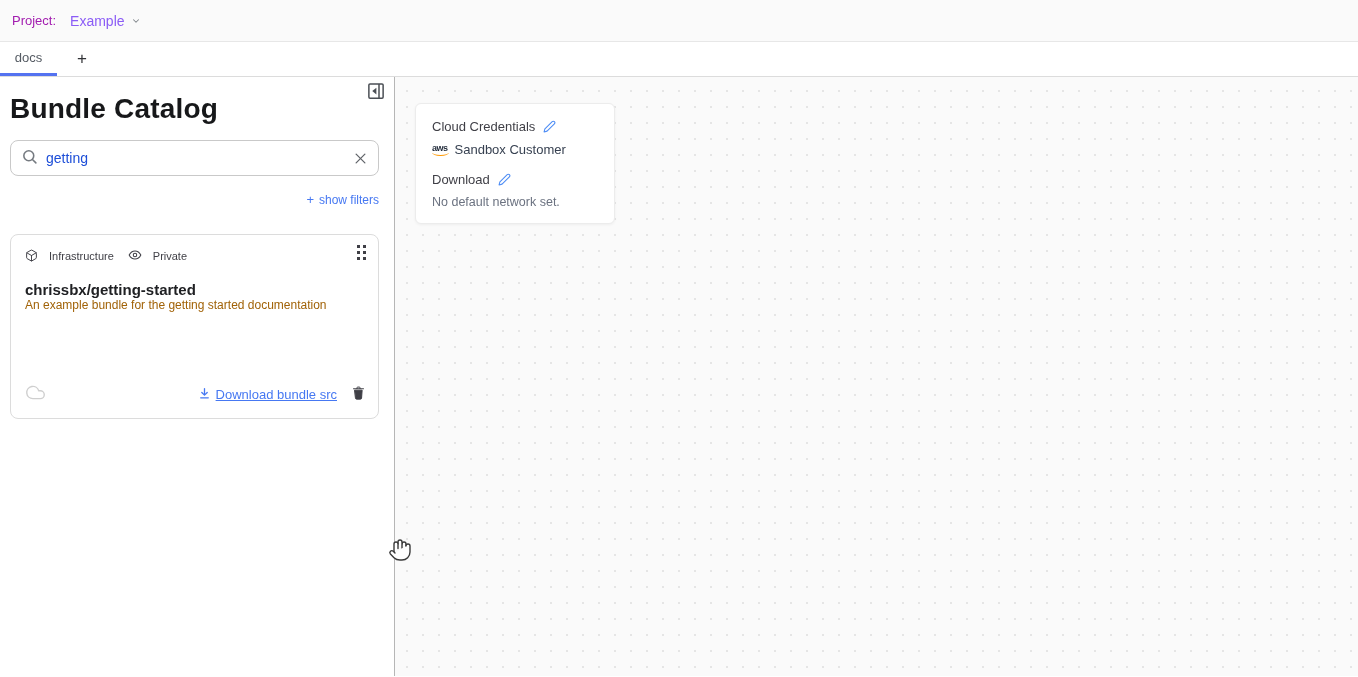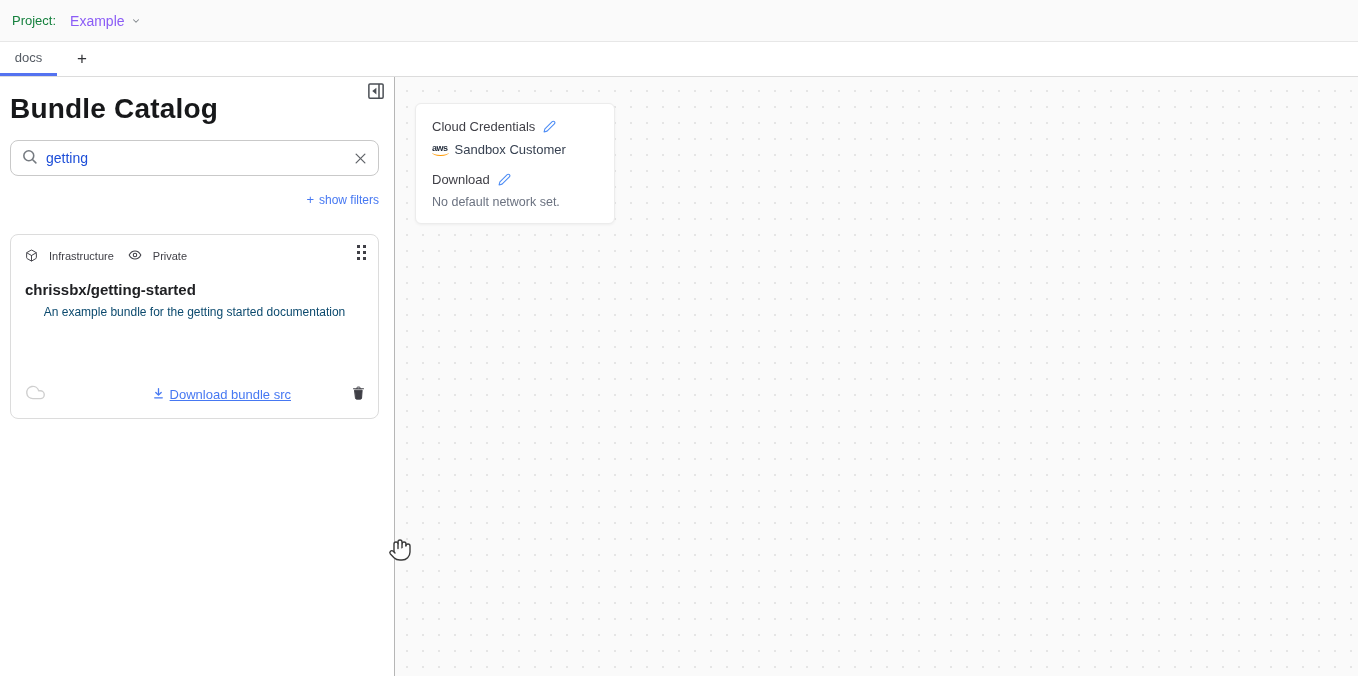--- a/index.html
+++ b/index.html
@@ -2,21 +2,21 @@
 <html><head>
 <meta charset="utf-8">
 <style>
   * { margin:0; padding:0; box-sizing:border-box; }
   html,body { width:1358px; height:677px; overflow:hidden; }
   body { font-family:"Liberation Sans", sans-serif; background:#fff; color:#202124; position:relative; }
 
   
   .topbar { height:42px; background:#fafafa; border-bottom:1px solid #e7e7e7;
             display:flex; align-items:center; padding-left:12px; }
-  .project-label { font-size:13px; color:#15803d; margin-right:14px; }
+  .project-label { font-size:13px; color:#a21caf; margin-right:14px; }
   .project-select { display:flex; align-items:flex-start; gap:6px; font-size:14px; color:#8b5cf6; cursor:pointer; }
   .project-select svg { margin-top:2px; }
 
   
   .tabbar { height:35px; background:#fff; border-bottom:1px solid #dcdcdc;
             display:flex; align-items:stretch; }
   .tab { padding:0 14px; display:flex; align-items:center; font-size:13px; color:#555b63;
          border-bottom:3px solid transparent; cursor:pointer; min-width:57px; justify-content:center; }
   .tab.active { border-bottom-color:#5472f0; }
   .tab-add { width:34px; display:flex; align-items:center; justify-content:center;
@@ -43,23 +43,23 @@
 
   
   .bundle-card { margin-top:27px; height:185px; border:1px solid #dcdcdc; border-radius:8px;
                  background:#fff; position:relative; padding:13px 14px; }
   .badge-row { display:flex; align-items:center; gap:14px; color:#3f3f46; font-size:11px; }
   .badge { display:flex; align-items:center; gap:11px; }
   .drag-handle { position:absolute; top:10px; right:12px; display:flex; gap:3px; cursor:grab; }
   .drag-col { display:flex; flex-direction:column; gap:3px; }
   .drag-col i { width:3px; height:3px; background:#3f3f46; display:block; }
   .bundle-title { margin-top:17px; font-size:15px; font-weight:700; color:#202124; }
-  .bundle-desc { margin-top:7px; font-size:12px; color:#0c4a6e;text-align:center; }
+  .bundle-desc { font-size:12px; color:#a16207; }
   .bundle-footer { position:absolute; left:14px; right:12px; bottom:11px;
-                   display:flex; align-items:center;gap:46px; }
+                   display:flex; align-items:center; }
   .footer-spacer { flex:1; }
   .download-link { display:flex; align-items:center; gap:5px; color:#4678f2; font-size:13px;
                    text-decoration:underline; cursor:pointer; }
   .trash-btn { margin-left:14px; cursor:pointer; display:flex; }
 
   
   .canvas { flex:1; background-color:#fafafa; position:relative;
             background-image:radial-gradient(circle, #e5e5e5 1.3px, transparent 1.4px);
             background-size:16px 16px; background-position:4px 6px; }
   .defaults-card { position:absolute; left:20px; top:26px; width:200px; min-height:119px;

